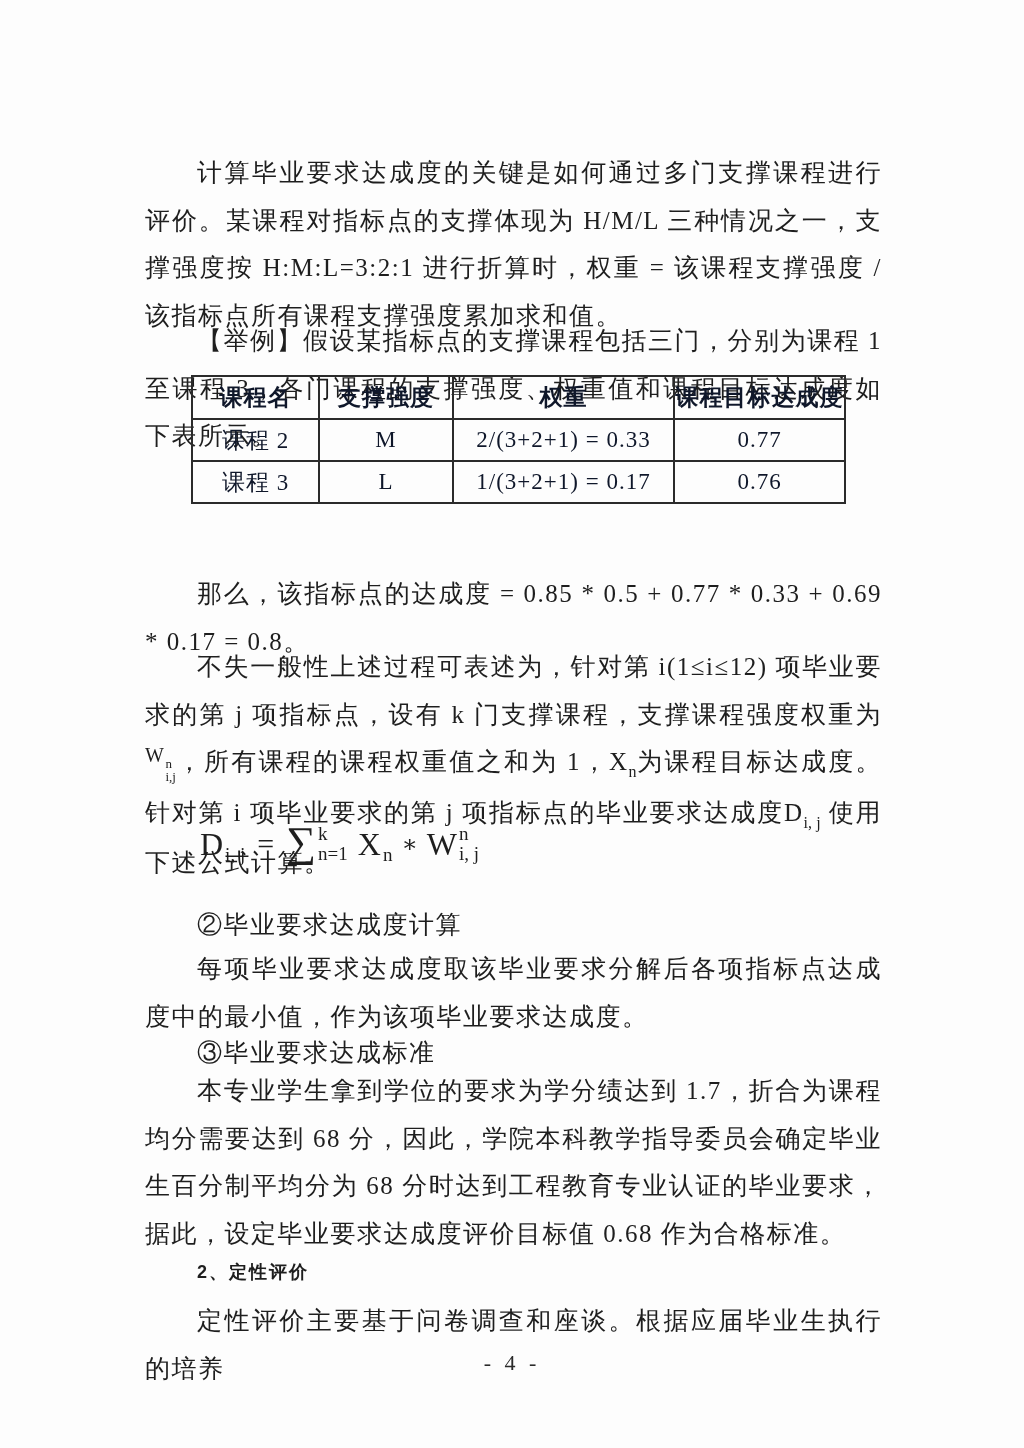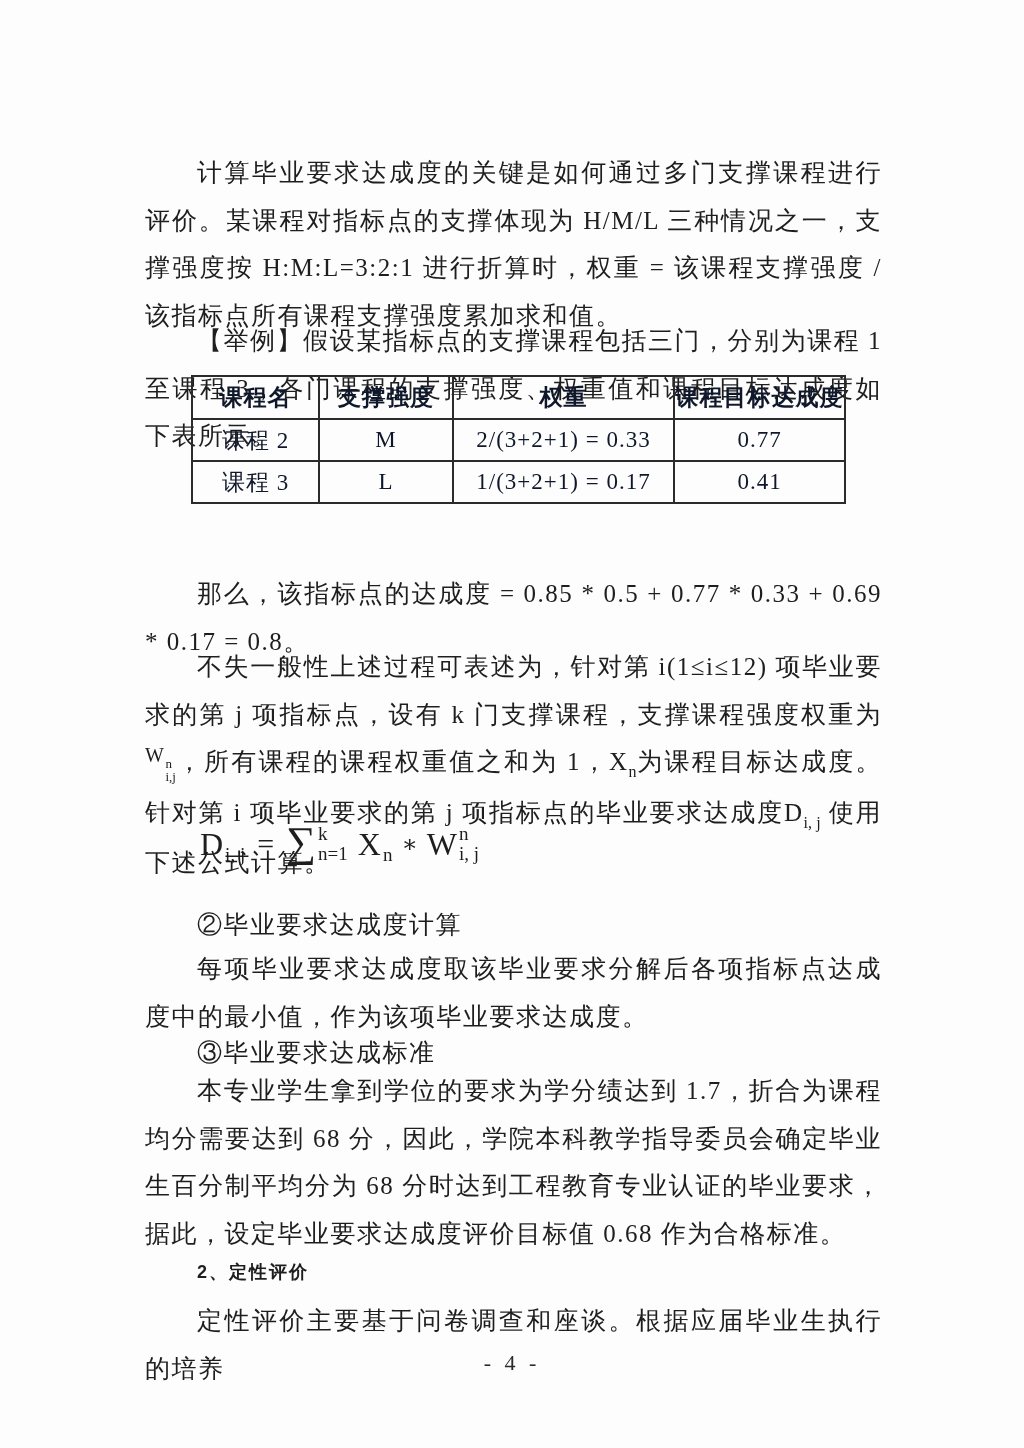--- a/index.html
+++ b/index.html
@@ -101,21 +101,21 @@
       <tr>
         <td>课程 2</td>
         <td>M</td>
         <td>2/(3+2+1) = 0.33</td>
         <td>0.77</td>
       </tr>
       <tr>
         <td>课程 3</td>
         <td>L</td>
         <td>1/(3+2+1) = 0.17</td>
-        <td>0.41</td>
+        <td>0.76</td>
       </tr>
     </tbody>
   </table>
 
   <p class="block indent" style="top:545px">那么，该指标点的达成度 = 0.85 * 0.5 + 0.77 * 0.33 + 0.69 * 0.17 = 0.8。</p>
 
   <p class="block indent" style="top:618px"><span>不失一般性上述过程可表述为，针对第 i(1≤i≤12) 项毕业要求的第 j 项指标点，设有 k 门支撑课程，支撑课程强度权重为</span><span class="ilw"><span class="ilw-base">W</span><span class="ilw-stack">
           <span>n</span>
           <span>i,j</span>
         </span></span><span>，所有课程的课程权重值之和为 1，</span><span>X</span><span class="sub-s">n</span><span>为课程目标达成度。针对第 i 项毕业要求的第 j 项指标点的毕业要求达成度</span><span>D</span><span class="sub-s">i, j</span>&nbsp;<span>使用下述公式计算。</span></p>

